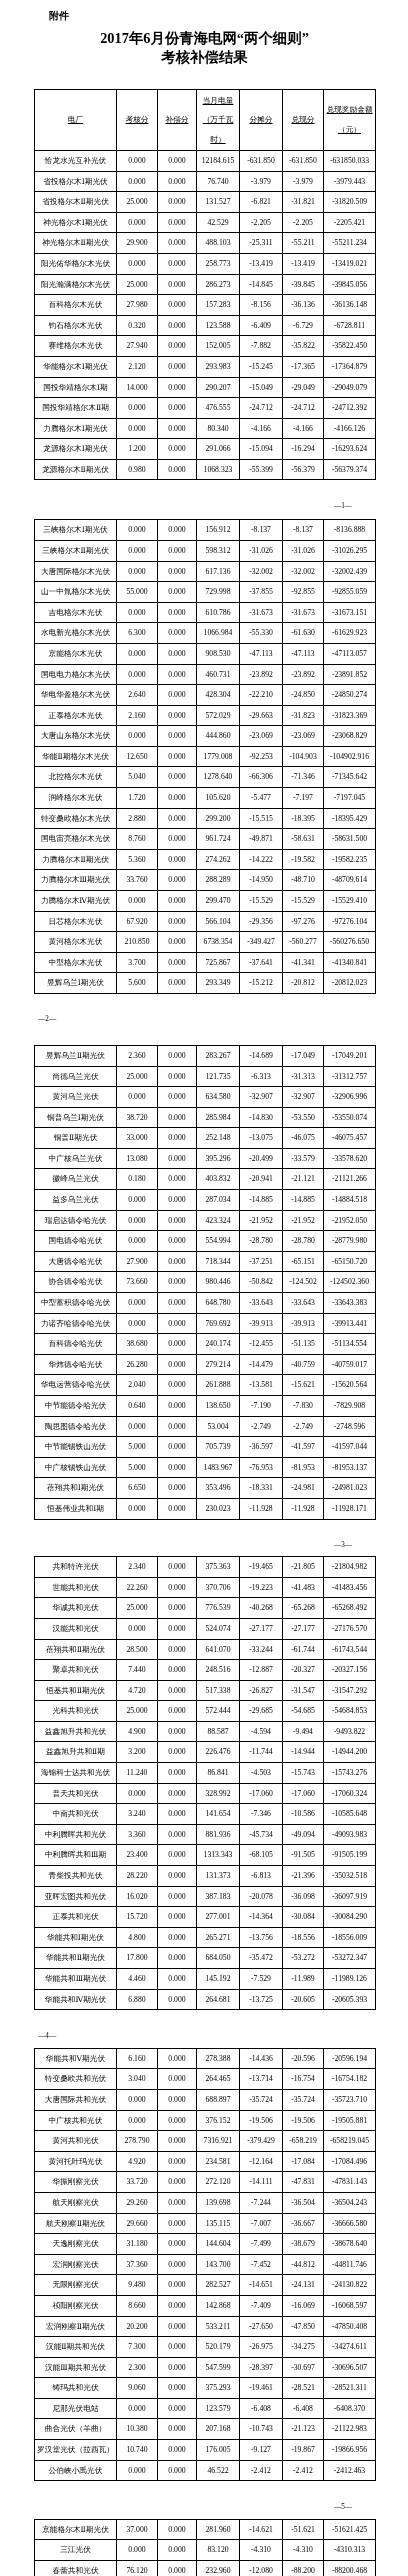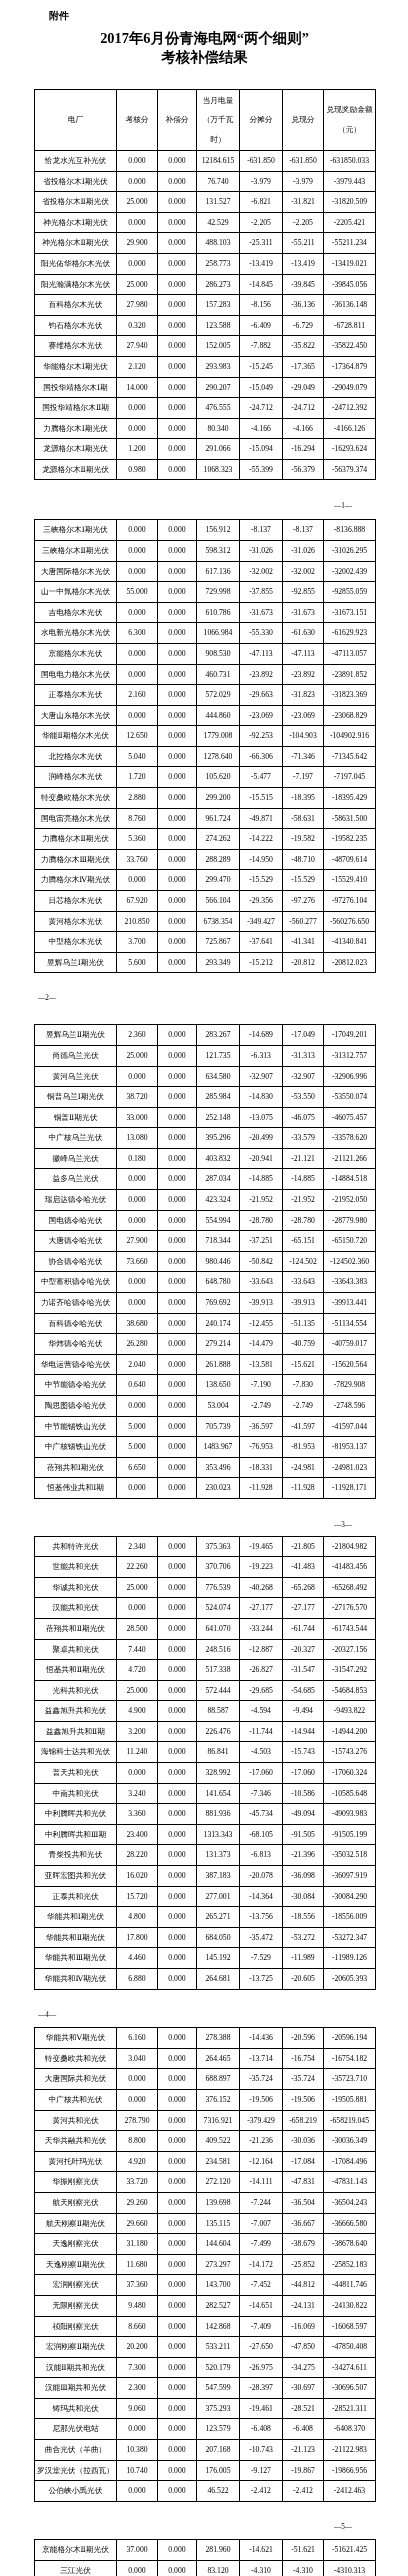--- a/index.html
+++ b/index.html
@@ -16,21 +16,21 @@
   .tblhost{width:409px;}
   .tbl{
     margin-left:34px;width:341px;border-collapse:collapse;table-layout:fixed;
     border:1px solid #000;
   }
   .tbl th,.tbl td{
     border:0.5px solid #000;padding:0 1px;text-align:center;vertical-align:middle;
     font-size:7.7px;font-weight:400;line-height:19.6px;white-space:pre-line;
     overflow:hidden;color:#000;
   }
-  .tbl thead th{height:60px;}
+  .tbl thead th{height:60px;text-decoration:underline;}
   .pn{width:341px;margin-left:34px;font-size:7.2px;line-height:9.3px;box-sizing:border-box;}
   .pn-r{text-align:right;padding-right:23px;}
   .pn-l{text-align:left;padding-left:4.1px;}
   #pn-0{margin-top:21.6px;}
   #table-1{margin-top:8px;}
   #pn-1{margin-top:20.6px;}
   #table-2{margin-top:21px;}
   #pn-2{margin-top:21.6px;}
   #table-3{margin-top:5.7px;}
   #pn-3{margin-top:21.6px;}
@@ -299,20 +299,29 @@
           <tr>
             <td>国电电力格尔木光伏</td>
             <td>0.000</td>
             <td>0.000</td>
             <td>460.731</td>
             <td>-23.892</td>
             <td>-23.892</td>
             <td>-23891.852</td>
           </tr>
           <tr>
+            <td>华电华盈格尔木光伏</td>
+            <td>2.640</td>
+            <td>0.000</td>
+            <td>428.304</td>
+            <td>-22.210</td>
+            <td>-24.850</td>
+            <td>-24850.274</td>
+          </tr>
+          <tr>
             <td>正泰格尔木光伏</td>
             <td>2.160</td>
             <td>0.000</td>
             <td>572.029</td>
             <td>-29.663</td>
             <td>-31.823</td>
             <td>-31823.369</td>
           </tr>
           <tr>
             <td>大唐山东格尔木光伏</td>
@@ -926,29 +935,20 @@
           <tr>
             <td>黄河共和光伏</td>
             <td>278.790</td>
             <td>0.000</td>
             <td>7316.921</td>
             <td>-379.429</td>
             <td>-658.219</td>
             <td>-658219.045</td>
           </tr>
           <tr>
-            <td>天华共融共和光伏</td>
-            <td>8.800</td>
-            <td>0.000</td>
-            <td>409.522</td>
-            <td>-21.236</td>
-            <td>-30.036</td>
-            <td>-30036.349</td>
-          </tr>
-          <tr>
             <td>黄河托叶玛光伏</td>
             <td>4.920</td>
             <td>0.000</td>
             <td>234.581</td>
             <td>-12.164</td>
             <td>-17.084</td>
             <td>-17084.496</td>
           </tr>
           <tr>
             <td>华振刚察光伏</td>
@@ -978,29 +978,20 @@
             <td>-36666.580</td>
           </tr>
           <tr>
             <td>天逸刚察光伏</td>
             <td>31.180</td>
             <td>0.000</td>
             <td>144.604</td>
             <td>-7.499</td>
             <td>-38.679</td>
             <td>-38678.640</td>
-          </tr>
-          <tr>
-            <td>天逸刚察Ⅱ期光伏</td>
-            <td>11.680</td>
-            <td>0.000</td>
-            <td>273.297</td>
-            <td>-14.172</td>
-            <td>-25.852</td>
-            <td>-25852.183</td>
           </tr>
           <tr>
             <td>宏润刚察光伏</td>
             <td>37.360</td>
             <td>0.000</td>
             <td>143.700</td>
             <td>-7.452</td>
             <td>-44.812</td>
             <td>-44811.746</td>
           </tr>

